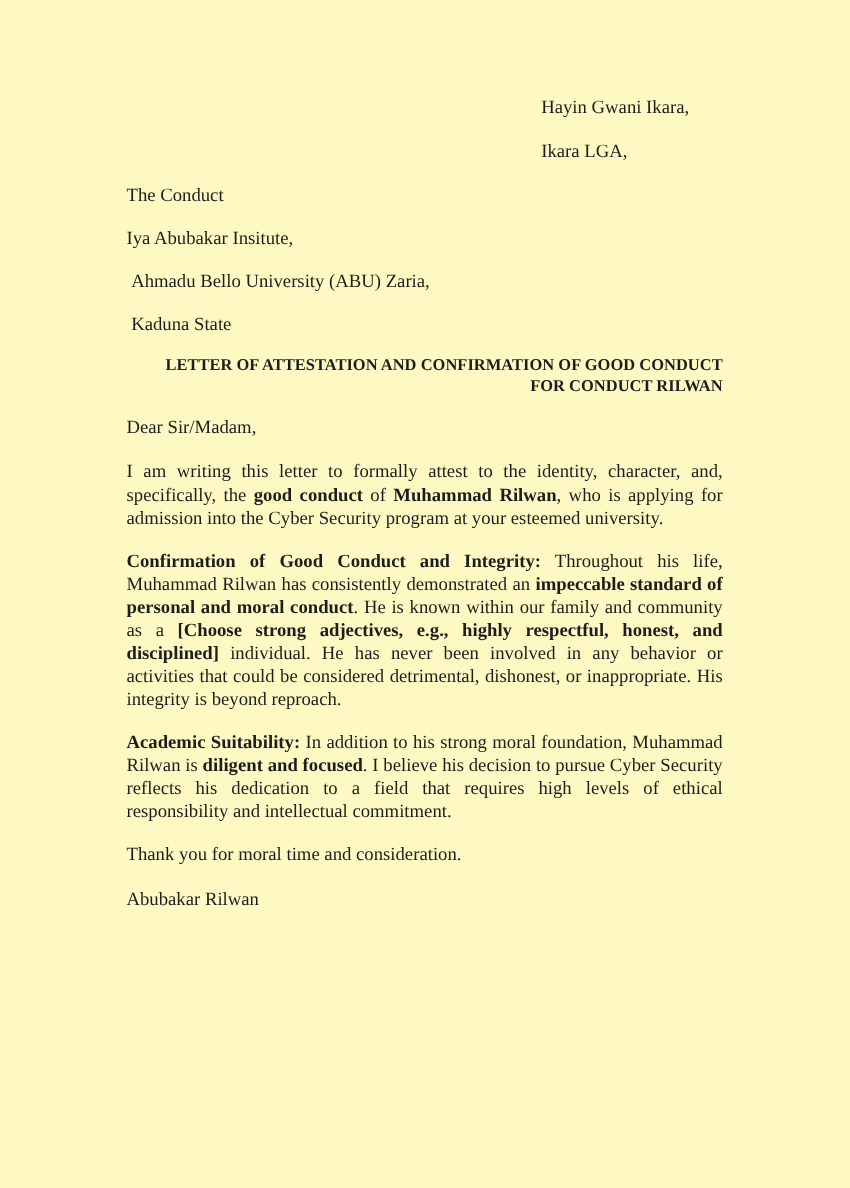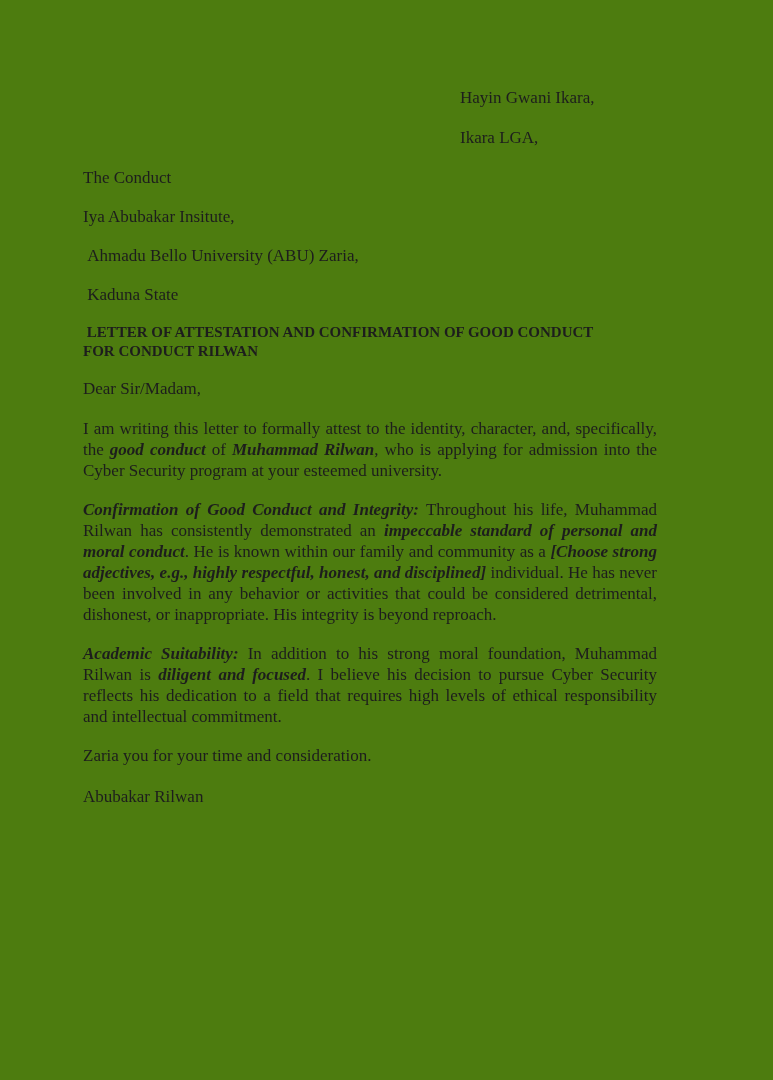--- a/index.html
+++ b/index.html
@@ -5,22 +5,22 @@
   html, body {
     margin: 0;
     padding: 0;
     background: #ffffff;
   }
   .page {
     position: relative;
     width: 773px;
     height: 1080px;
     box-sizing: border-box;
-    background: #4d7c0f;
-    padding: 87px 116px 0 83px;
+    background: #fef9c3;
+    padding: 87px 116px 0 115px;
     font-family: "Liberation Serif", serif;
     font-size: 17px;
     line-height: 21px;
     color: #1d1d1d;
     overflow: hidden;
   }
   .sender-block {
     margin-left: 377px;
   }
   .sender-block .line {
@@ -32,40 +32,40 @@
     white-space: pre-wrap;
   }
   .subject-block {
     margin: 16px 0 17px 0;
     font-weight: bold;
     font-size: 15px;
     line-height: 19px;
   }
   .subject-block .line {
     white-space: pre-wrap;
+    text-align: right;
   }
   .salutation {
     margin: 0 0 19px 0;
   }
   .body-para {
     margin: 0 0 18px 0;
     text-align: justify;
   }
   .thanks-line {
     margin: 0 0 20px 0;
   }
   .signoff-line {
     margin: 0 0 18px 0;
   }
   .signature-line {
     font-weight: normal;
   }
   .b {
     font-weight: bold;
-    font-style: italic;
   }
   sup {
     font-size: 0.62em;
     line-height: 0;
   }
 </style>
 </head>
 <body>
 
 <div class="page">
@@ -88,18 +88,18 @@
   </div>
 
   <div class="salutation">Dear Sir/Madam,</div>
 
   <p class="body-para"><span>I am writing this letter to formally attest to the identity, character, and, specifically, the </span><span class="b">good conduct</span><span> of </span><span class="b">Muhammad Rilwan</span><span>, who is applying for admission into the Cyber Security program at your esteemed university.</span></p>
 
   <p class="body-para"><span class="b">Confirmation of Good Conduct and Integrity:</span><span> Throughout his life, Muhammad Rilwan has consistently demonstrated an </span><span class="b">impeccable standard of personal and moral conduct</span><span>. He is known within our family and community as a </span><span class="b">[Choose strong adjectives, e.g., highly respectful, honest, and disciplined]</span><span> individual. He has never been involved in any behavior or activities that could be considered detrimental, dishonest, or inappropriate. His integrity is beyond reproach.</span></p>
 
   <p class="body-para"><span class="b">Academic Suitability:</span><span> In addition to his strong moral foundation, Muhammad Rilwan is </span><span class="b">diligent and focused</span><span>. I believe his decision to pursue Cyber Security reflects his dedication to a field that requires high levels of ethical responsibility and intellectual commitment.</span></p>
 
-  <div class="thanks-line">Zaria you for your time and consideration.</div>
+  <div class="thanks-line">Thank you for moral time and consideration.</div>
 
 
   <div class="signature-line">Abubakar Rilwan</div>
 
 </div>
 
 </body></html>

